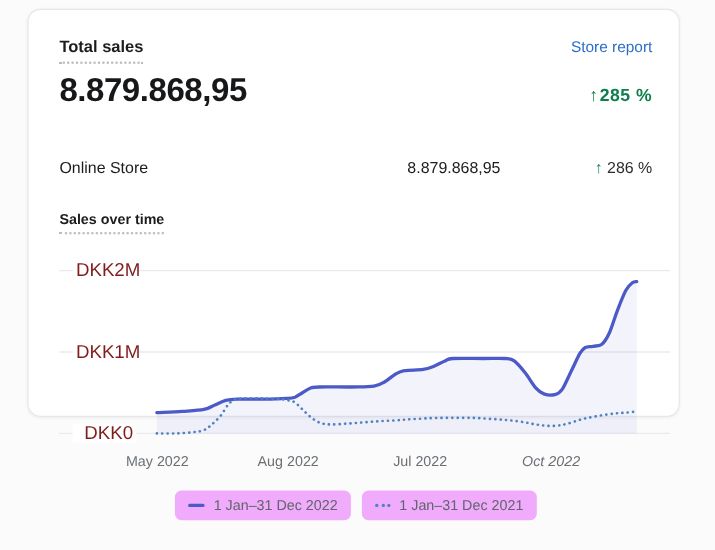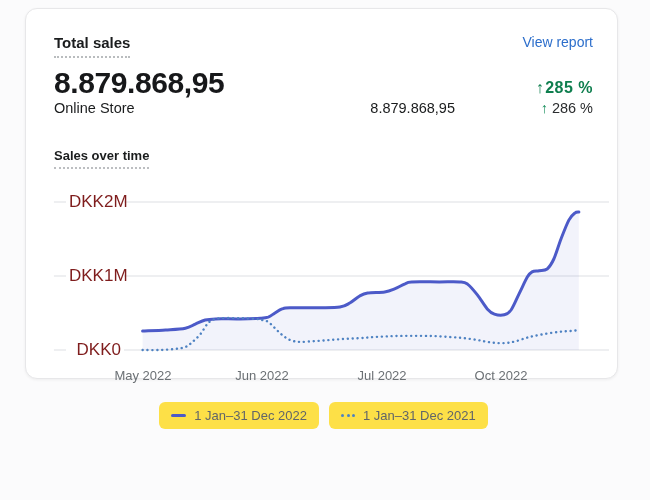--- a/index.html
+++ b/index.html
@@ -31,21 +31,21 @@
     font-size:14px; color:#2c6ecb; text-decoration:none; cursor:pointer;
   }
 
   .value-row { display:flex; justify-content:space-between; align-items:baseline; margin-top:8px; }
   .big-value { font-size:30px; font-weight:700; letter-spacing:-0.4px; color:#17181a; }
   .big-change { font-size:16px; font-weight:600; color:#0e7e4e; letter-spacing:0.5px; }
   .big-change .arrow { font-weight:400; margin-right:1px; }
 
   .breakdown-row {
     display:grid; grid-template-columns:1fr auto 96px; column-gap:42px;
-    font-size:14.5px; align-items:baseline;
+    margin-top:45px; font-size:14.5px; align-items:baseline;
   }
   .breakdown-row .channel { color:#1a1c1d; }
   .breakdown-row .value { text-align:right; color:#1a1c1d; }
   .breakdown-row .change { text-align:right; color:#2b2d2f; }
   .breakdown-row .change .arrow { color:#0f8a56; margin-right:4px; }
 
   .chart-heading-wrap { margin-top:30px; }
   .chart-heading {
     font-size:13px; font-weight:700; color:#1a1c1d;
     border-bottom:2px dotted #bcbec1; padding-bottom:4px;
@@ -66,36 +66,36 @@
   .xlabel {
     position:absolute; top:186px; width:90px;
     text-align:center; font-size:13px; color:#6b7074;
   }
 
   .legend {
     display:flex; justify-content:center; gap:10px; margin-top:14px;
   }
   .legend-pill {
     display:flex; align-items:center; gap:8px;
-    background:#fde047; border-radius:6px;
+    background:#f0abfc; border-radius:6px;
     padding:6px 12px; font-size:13px; color:#616569;
   }
   .legend-line { width:15px; height:3px; border-radius:2px; background:#4c5ac8; }
   .legend-dots { display:flex; gap:2.5px; align-items:center; }
   .legend-dots i { width:3px; height:3px; border-radius:50%; background:#4e82c2; display:block; }
 </style>
 </head>
 <body>
 
 <div class="card">
   <div class="card-inner">
 
     <div class="header-row">
       <span class="metric-title">Total sales</span>
-      <a class="view-report">View report</a>
+      <a class="view-report">Store report</a>
     </div>
 
     <div class="value-row">
       <span class="big-value">8.879.868,95</span>
       <span class="big-change"><span class="arrow">↑</span><span>285 %</span></span>
     </div>
 
     <div class="breakdown-row">
       <span class="channel">Online Store</span>
       <span class="value">8.879.868,95</span>
@@ -113,23 +113,23 @@
           <line x1="28" x2="585" y1="20.0" y2="20.0" stroke="#e9eaec" stroke-width="1.3"></line>
           <path d="M 117.0 149.1 C 120.8 148.9, 132.9 148.5, 140.1 148.0 C 147.2 147.5, 155.0 147.2, 159.9 146.2 C 164.9 145.2, 166.6 143.5, 169.9 142.1 C 173.2 140.7, 176.4 138.9, 179.8 138.0 C 183.2 137.2, 184.3 137.1, 190.1 136.9 C 196.0 136.7, 207.3 137.0, 214.8 136.9 C 222.3 136.8, 230.4 136.5, 235.1 136.2 C 239.8 135.9, 240.6 135.9, 243.0 135.1 C 245.5 134.2, 247.4 132.4, 249.8 131.0 C 252.1 129.6, 254.4 127.8, 256.9 126.9 C 259.4 126.1, 258.5 126.0, 264.9 125.8 C 271.2 125.6, 286.7 125.9, 295.1 125.8 C 303.4 125.7, 310.0 125.9, 315.0 125.1 C 319.9 124.3, 321.6 122.9, 324.9 121.0 C 328.2 119.2, 331.9 115.6, 334.8 114.0 C 337.8 112.3, 338.6 111.7, 342.8 111.0 C 347.0 110.3, 355.4 110.6, 359.9 109.9 C 364.4 109.2, 366.5 108.2, 369.8 106.9 C 373.1 105.6, 376.9 103.3, 379.8 102.1 C 382.6 101.0, 381.1 100.3, 386.9 99.9 C 392.7 99.5, 406.7 99.9, 414.7 99.9 C 422.8 99.9, 430.3 99.5, 435.0 99.9 C 439.7 100.3, 440.0 100.0, 443.0 102.1 C 445.9 104.3, 449.6 108.7, 452.9 112.9 C 456.2 117.0, 460.0 123.7, 462.8 126.9 C 465.7 130.1, 467.1 131.1, 470.0 132.1 C 472.8 133.1, 477.1 133.5, 479.9 132.8 C 482.7 132.2, 484.2 131.5, 486.7 128.0 C 489.1 124.6, 491.9 117.6, 494.6 112.1 C 497.4 106.6, 500.8 98.8, 503.0 95.1 C 505.2 91.4, 505.8 91.0, 507.8 89.9 C 509.7 88.9, 512.4 89.3, 514.9 88.8 C 517.4 88.3, 520.4 88.9, 522.9 87.0 C 525.3 85.0, 527.3 82.0, 529.6 77.0 C 531.9 72.0, 534.3 63.5, 536.8 57.0 C 539.3 50.5, 542.4 42.4, 544.7 38.1 C 547.0 33.8, 549.0 32.4, 550.7 31.1 C 552.3 29.7, 554.0 30.2, 554.7 30.0 L 554.7 168 L 117.0 168 Z" fill="rgba(76,90,200,0.07)" stroke="none"></path>
           <path d="M 117.0 149.1 C 120.8 148.9, 132.9 148.5, 140.1 148.0 C 147.2 147.5, 155.0 147.2, 159.9 146.2 C 164.9 145.2, 166.6 143.5, 169.9 142.1 C 173.2 140.7, 176.4 138.9, 179.8 138.0 C 183.2 137.2, 184.3 137.1, 190.1 136.9 C 196.0 136.7, 207.3 137.0, 214.8 136.9 C 222.3 136.8, 230.4 136.5, 235.1 136.2 C 239.8 135.9, 240.6 135.9, 243.0 135.1 C 245.5 134.2, 247.4 132.4, 249.8 131.0 C 252.1 129.6, 254.4 127.8, 256.9 126.9 C 259.4 126.1, 258.5 126.0, 264.9 125.8 C 271.2 125.6, 286.7 125.9, 295.1 125.8 C 303.4 125.7, 310.0 125.9, 315.0 125.1 C 319.9 124.3, 321.6 122.9, 324.9 121.0 C 328.2 119.2, 331.9 115.6, 334.8 114.0 C 337.8 112.3, 338.6 111.7, 342.8 111.0 C 347.0 110.3, 355.4 110.6, 359.9 109.9 C 364.4 109.2, 366.5 108.2, 369.8 106.9 C 373.1 105.6, 376.9 103.3, 379.8 102.1 C 382.6 101.0, 381.1 100.3, 386.9 99.9 C 392.7 99.5, 406.7 99.9, 414.7 99.9 C 422.8 99.9, 430.3 99.5, 435.0 99.9 C 439.7 100.3, 440.0 100.0, 443.0 102.1 C 445.9 104.3, 449.6 108.7, 452.9 112.9 C 456.2 117.0, 460.0 123.7, 462.8 126.9 C 465.7 130.1, 467.1 131.1, 470.0 132.1 C 472.8 133.1, 477.1 133.5, 479.9 132.8 C 482.7 132.2, 484.2 131.5, 486.7 128.0 C 489.1 124.6, 491.9 117.6, 494.6 112.1 C 497.4 106.6, 500.8 98.8, 503.0 95.1 C 505.2 91.4, 505.8 91.0, 507.8 89.9 C 509.7 88.9, 512.4 89.3, 514.9 88.8 C 517.4 88.3, 520.4 88.9, 522.9 87.0 C 525.3 85.0, 527.3 82.0, 529.6 77.0 C 531.9 72.0, 534.3 63.5, 536.8 57.0 C 539.3 50.5, 542.4 42.4, 544.7 38.1 C 547.0 33.8, 549.0 32.4, 550.7 31.1 C 552.3 29.7, 554.0 30.2, 554.7 30.0" fill="none" stroke="#4c5ac8" stroke-linecap="round" stroke-linejoin="round" stroke-width="3"></path>
           <path d="M 117.0 168.0 C 120.0 168.0, 129.4 168.2, 134.9 168.0 C 140.4 167.8, 145.8 167.4, 150.0 166.9 C 154.2 166.4, 157.1 166.2, 159.9 165.0 C 162.8 163.9, 164.6 162.0, 167.1 159.9 C 169.6 157.7, 172.6 155.0, 175.0 152.1 C 177.5 149.1, 179.8 144.4, 181.8 142.1 C 183.8 139.8, 184.8 139.0, 187.0 138.0 C 189.1 137.0, 190.3 136.5, 194.9 136.2 C 199.5 135.9, 209.0 136.1, 214.8 136.2 C 220.6 136.3, 226.2 136.6, 229.9 136.9 C 233.6 137.2, 234.9 137.5, 237.0 138.0 C 239.2 138.5, 240.9 138.5, 243.0 139.9 C 245.1 141.2, 247.4 144.0, 249.8 146.2 C 252.1 148.3, 254.4 150.9, 256.9 152.8 C 259.4 154.8, 261.9 156.8, 264.9 158.0 C 267.9 159.2, 270.6 159.7, 274.8 159.9 C 279.0 160.0, 284.9 159.4, 289.9 159.1 C 295.0 158.8, 300.1 158.4, 305.0 158.0 C 310.0 157.6, 314.8 157.2, 319.7 156.9 C 324.7 156.6, 329.8 156.5, 334.8 156.2 C 339.9 155.9, 343.2 155.4, 349.9 155.0 C 356.6 154.7, 365.8 154.1, 375.0 153.9 C 384.1 153.8, 396.5 153.8, 404.8 153.9 C 413.1 154.1, 418.8 154.7, 424.7 155.0 C 430.5 155.4, 435.1 155.7, 439.8 156.2 C 444.5 156.7, 449.1 157.4, 452.9 158.0 C 456.7 158.6, 459.7 159.4, 462.8 159.9 C 466.0 160.4, 468.8 160.8, 472.0 161.0 C 475.2 161.2, 478.6 161.3, 481.9 161.0 C 485.2 160.7, 488.0 160.1, 491.9 159.1 C 495.7 158.1, 500.3 156.2, 505.0 155.0 C 509.6 153.9, 514.7 153.0, 519.7 152.1 C 524.6 151.2, 530.3 150.4, 534.8 149.9 C 539.3 149.3, 543.4 149.3, 546.7 149.0 C 550.0 148.7, 553.3 148.2, 554.7 148.0" fill="none" stroke="#4e82c2" stroke-linecap="round" stroke-linejoin="round" stroke-width="2.4" stroke-dasharray="0.1 4.8"></path>
         </svg>
 
     <span class="ylabel" style="top: 159px;">DKK0</span>
         <span class="ylabel" style="top: 85px;">DKK1M</span>
         <span class="ylabel" style="top: 11px;">DKK2M</span>
         <span class="xlabel" style="left: 72px;">May 2022</span>
-        <span class="xlabel" style="left: 191px;">Jun 2022</span>
+        <span class="xlabel" style="left: 191px;">Aug 2022</span>
         <span class="xlabel" style="left: 311px;">Jul 2022</span>
-        <span class="xlabel" style="left: 430px;">Oct 2022</span>
+        <span class="xlabel" style="left: 430px; font-style: italic;">Oct 2022</span>
       </div>
 
     <div class="legend" id="legend">
 
     <div class="legend-pill">
           <span class="legend-line" style="background: rgb(76, 90, 200);"></span>
           <span>1 Jan–31 Dec 2022</span>
         </div>
         <div class="legend-pill">
           <span class="legend-dots">

